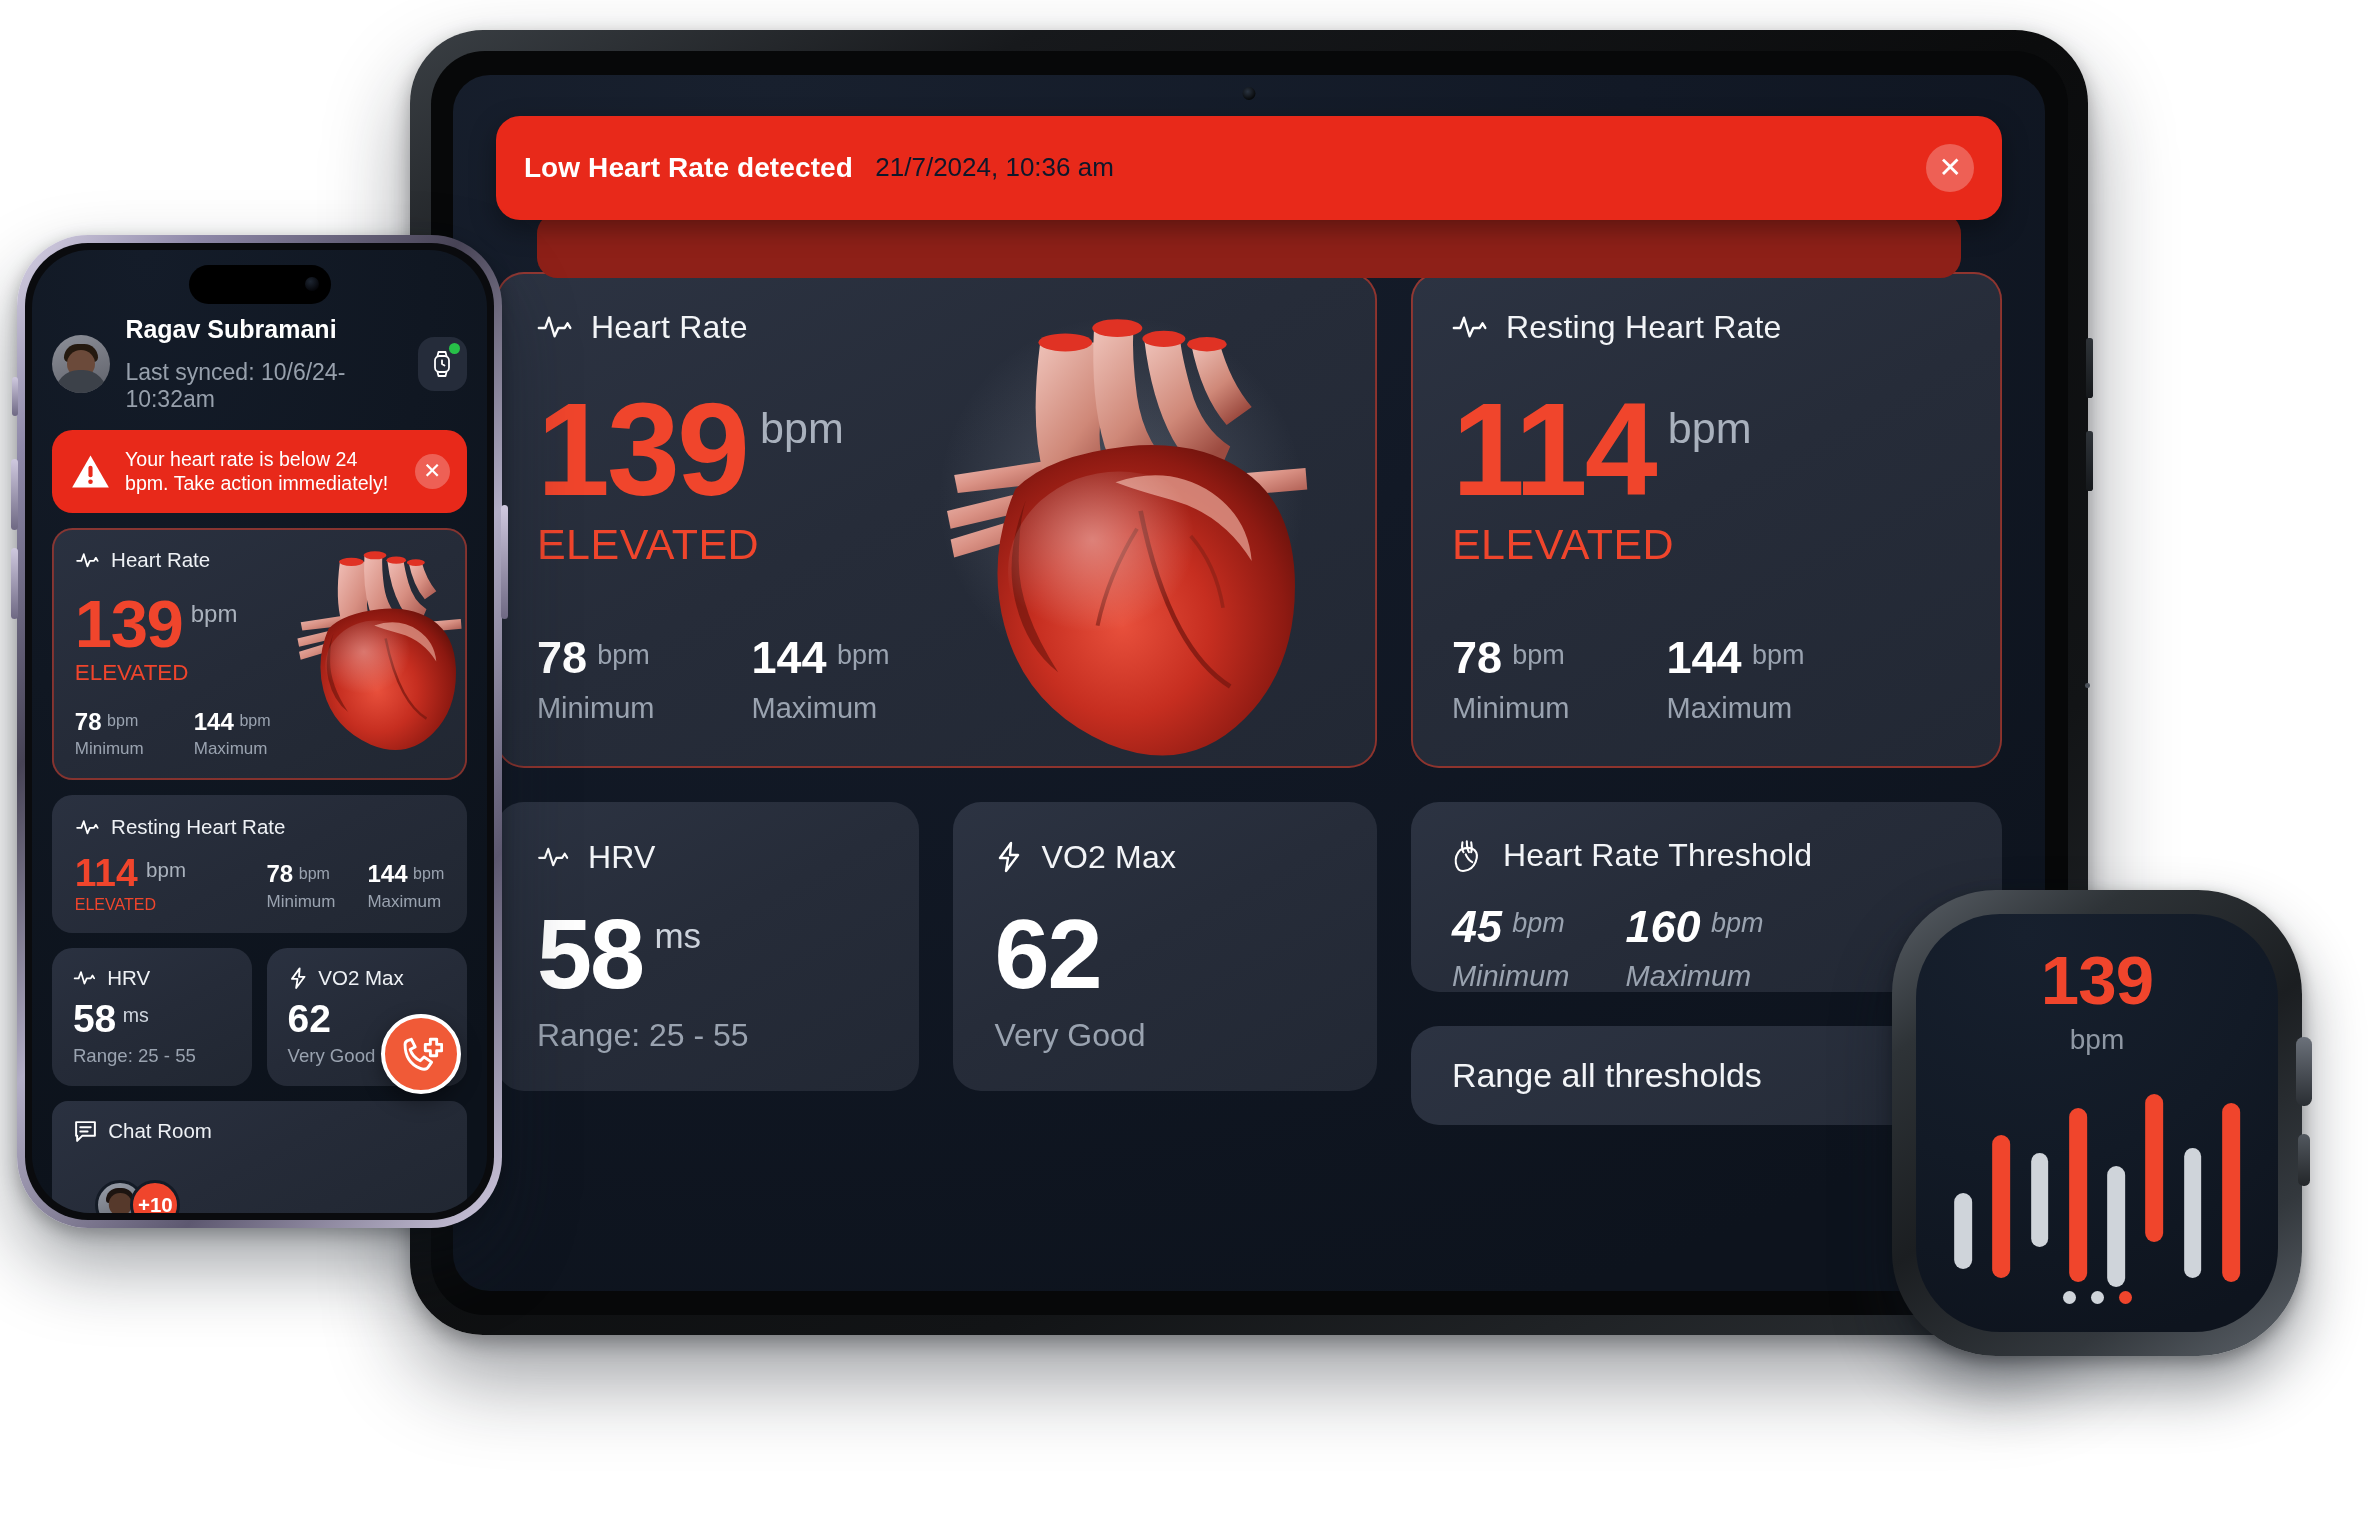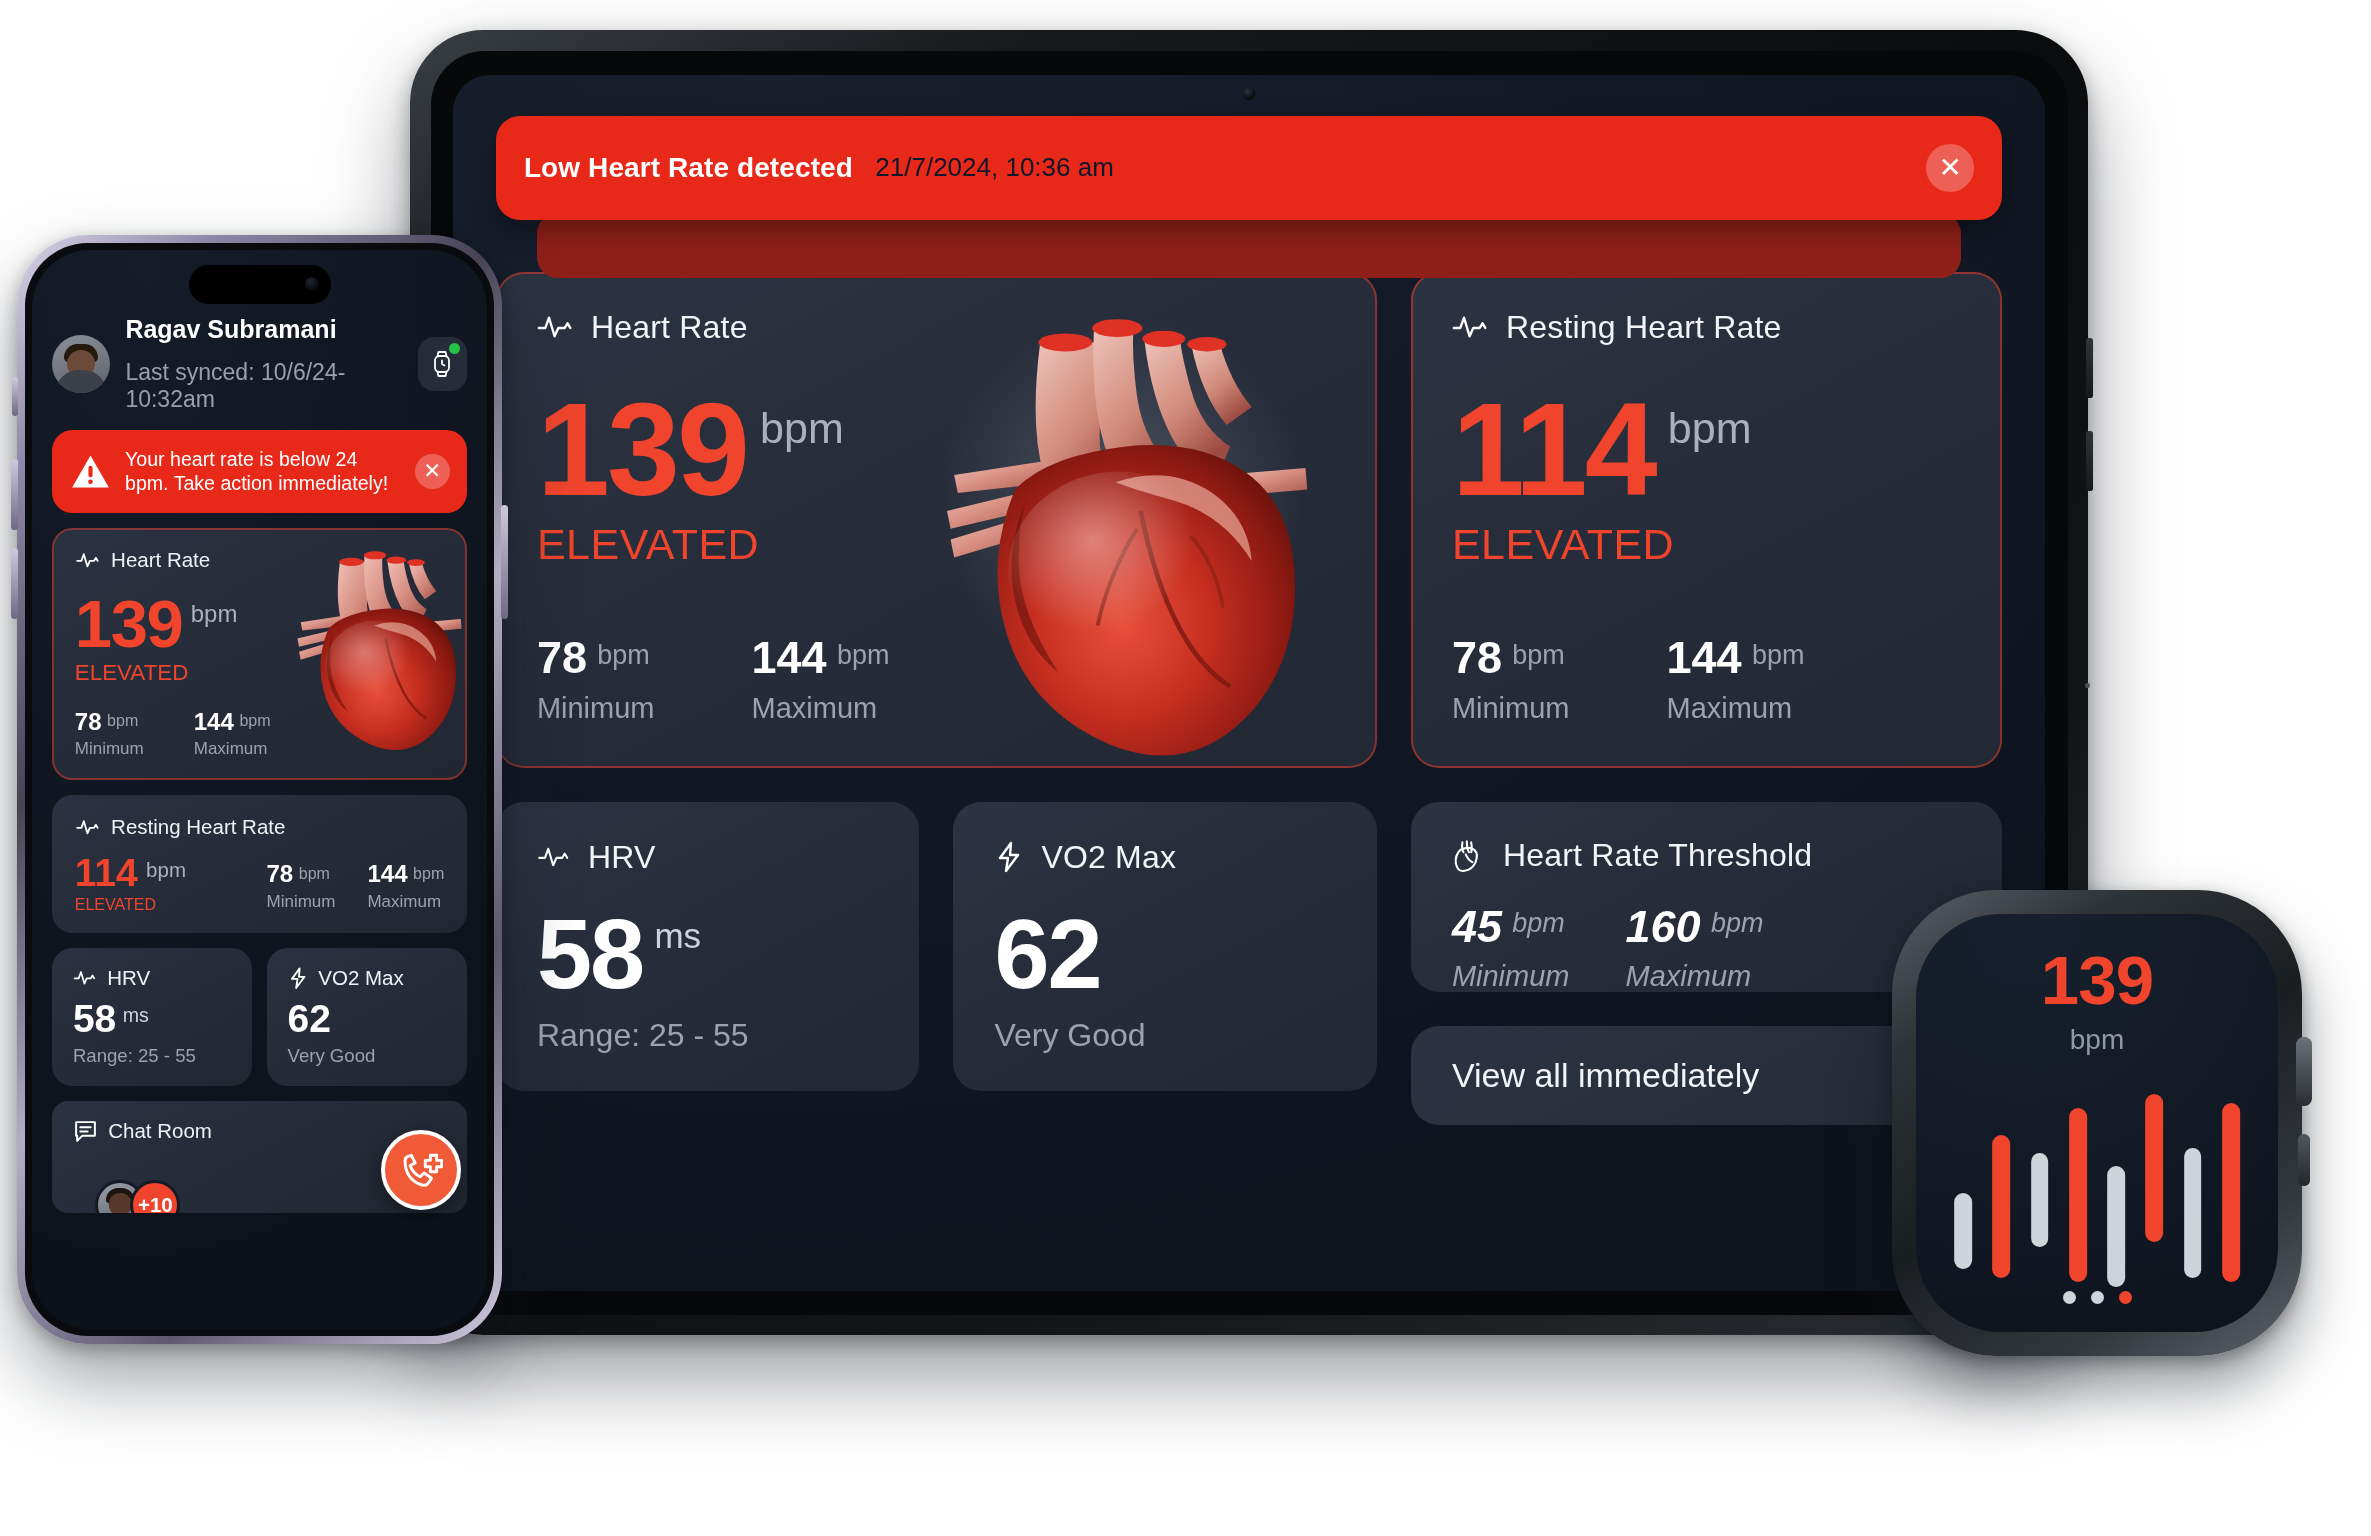--- a/index.html
+++ b/index.html
@@ -117,21 +117,21 @@
   .view-row {
     background: linear-gradient(152deg, #2c3342 0%, #252b37 100%);
     border-radius:28px; padding:37px 41px; display:flex; align-items:center;
     height:99px; cursor:pointer;
   }
   .view-row .vt { color:#f2f4f7; font-size:34px; font-weight:400; }
   .view-row .chev { margin-left:auto; color:#d8dde4; font-size:37px; line-height:1; font-weight:300; }
 
   
   #phone {
-    position:absolute; left:17px; top:235px; width:485px; height:1109px;
+    position:absolute; left:17px; top:235px; width:485px; height:993px;
     border-radius:71px; padding:8.4px;
     background: linear-gradient(130deg,#d9d4e6 0%,#8e88a8 14%,#474355 34%,#b3aec6 54%,#5d5870 76%,#cfc9df 100%);
     box-shadow: 0 37px 75px rgba(18,24,34,.40), 0 5.6px 17px rgba(0,0,0,.28);
     z-index: 5;
   }
   #phone-inner {
     width:100%; height:100%; border-radius:63px;
     background:#0a0b0e; padding:6.5px; overflow:hidden;
   }
   #phone-screen {
@@ -478,21 +478,21 @@
                   <div class="mm-val">
                     <span class="mm-num">160</span>
                     <span class="mm-unit">bpm</span>
                   </div>
                   <div class="mm-lab">Maximum</div>
                 </div>
               </div>
             </div>
 
             <div class="view-row">
-              <span class="vt">View all immediately</span>
+              <span class="vt">Range all thresholds</span>
               <span class="chev">›</span>
             </div>
           </div>
         </div>
       </div>
     </div>
   </div>
 
   <div id="phone">
     <div class="phone-btn" id="ph-silent"></div>

